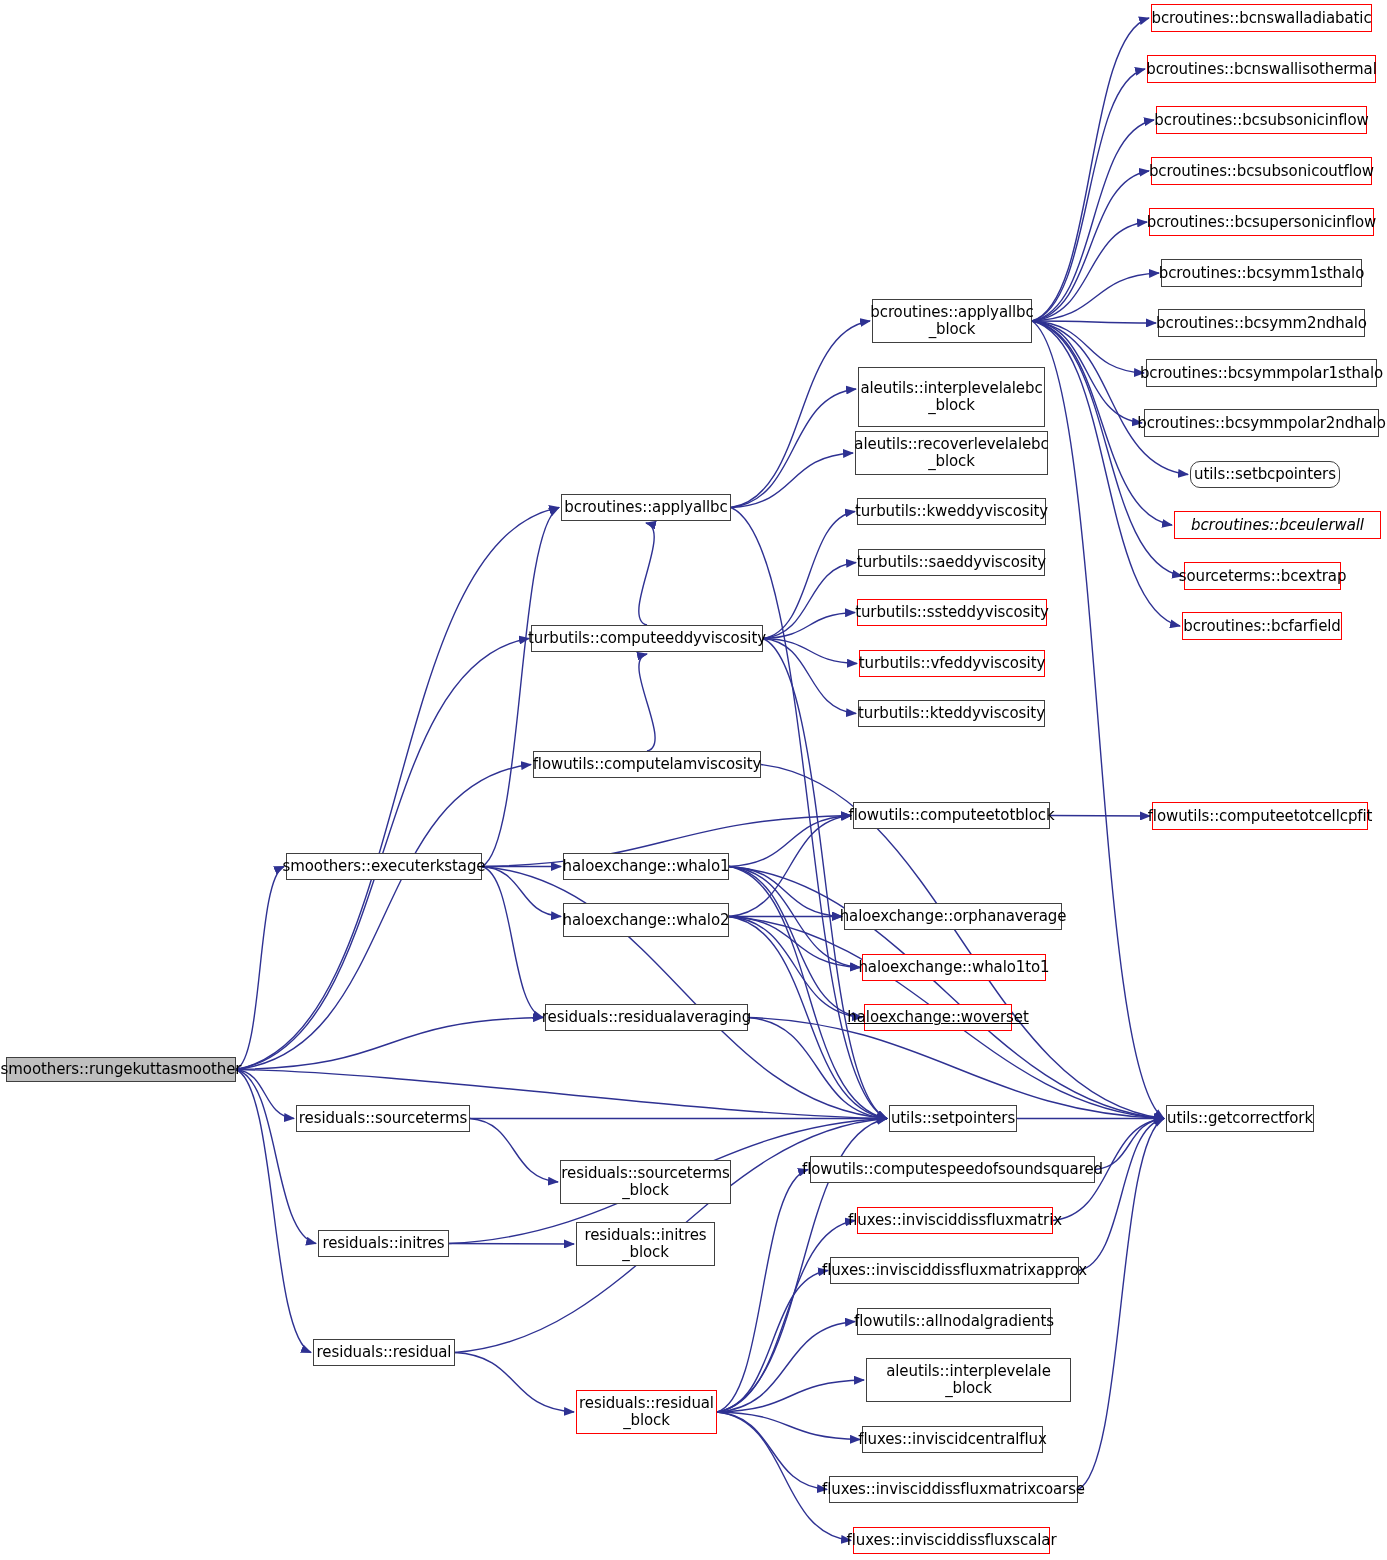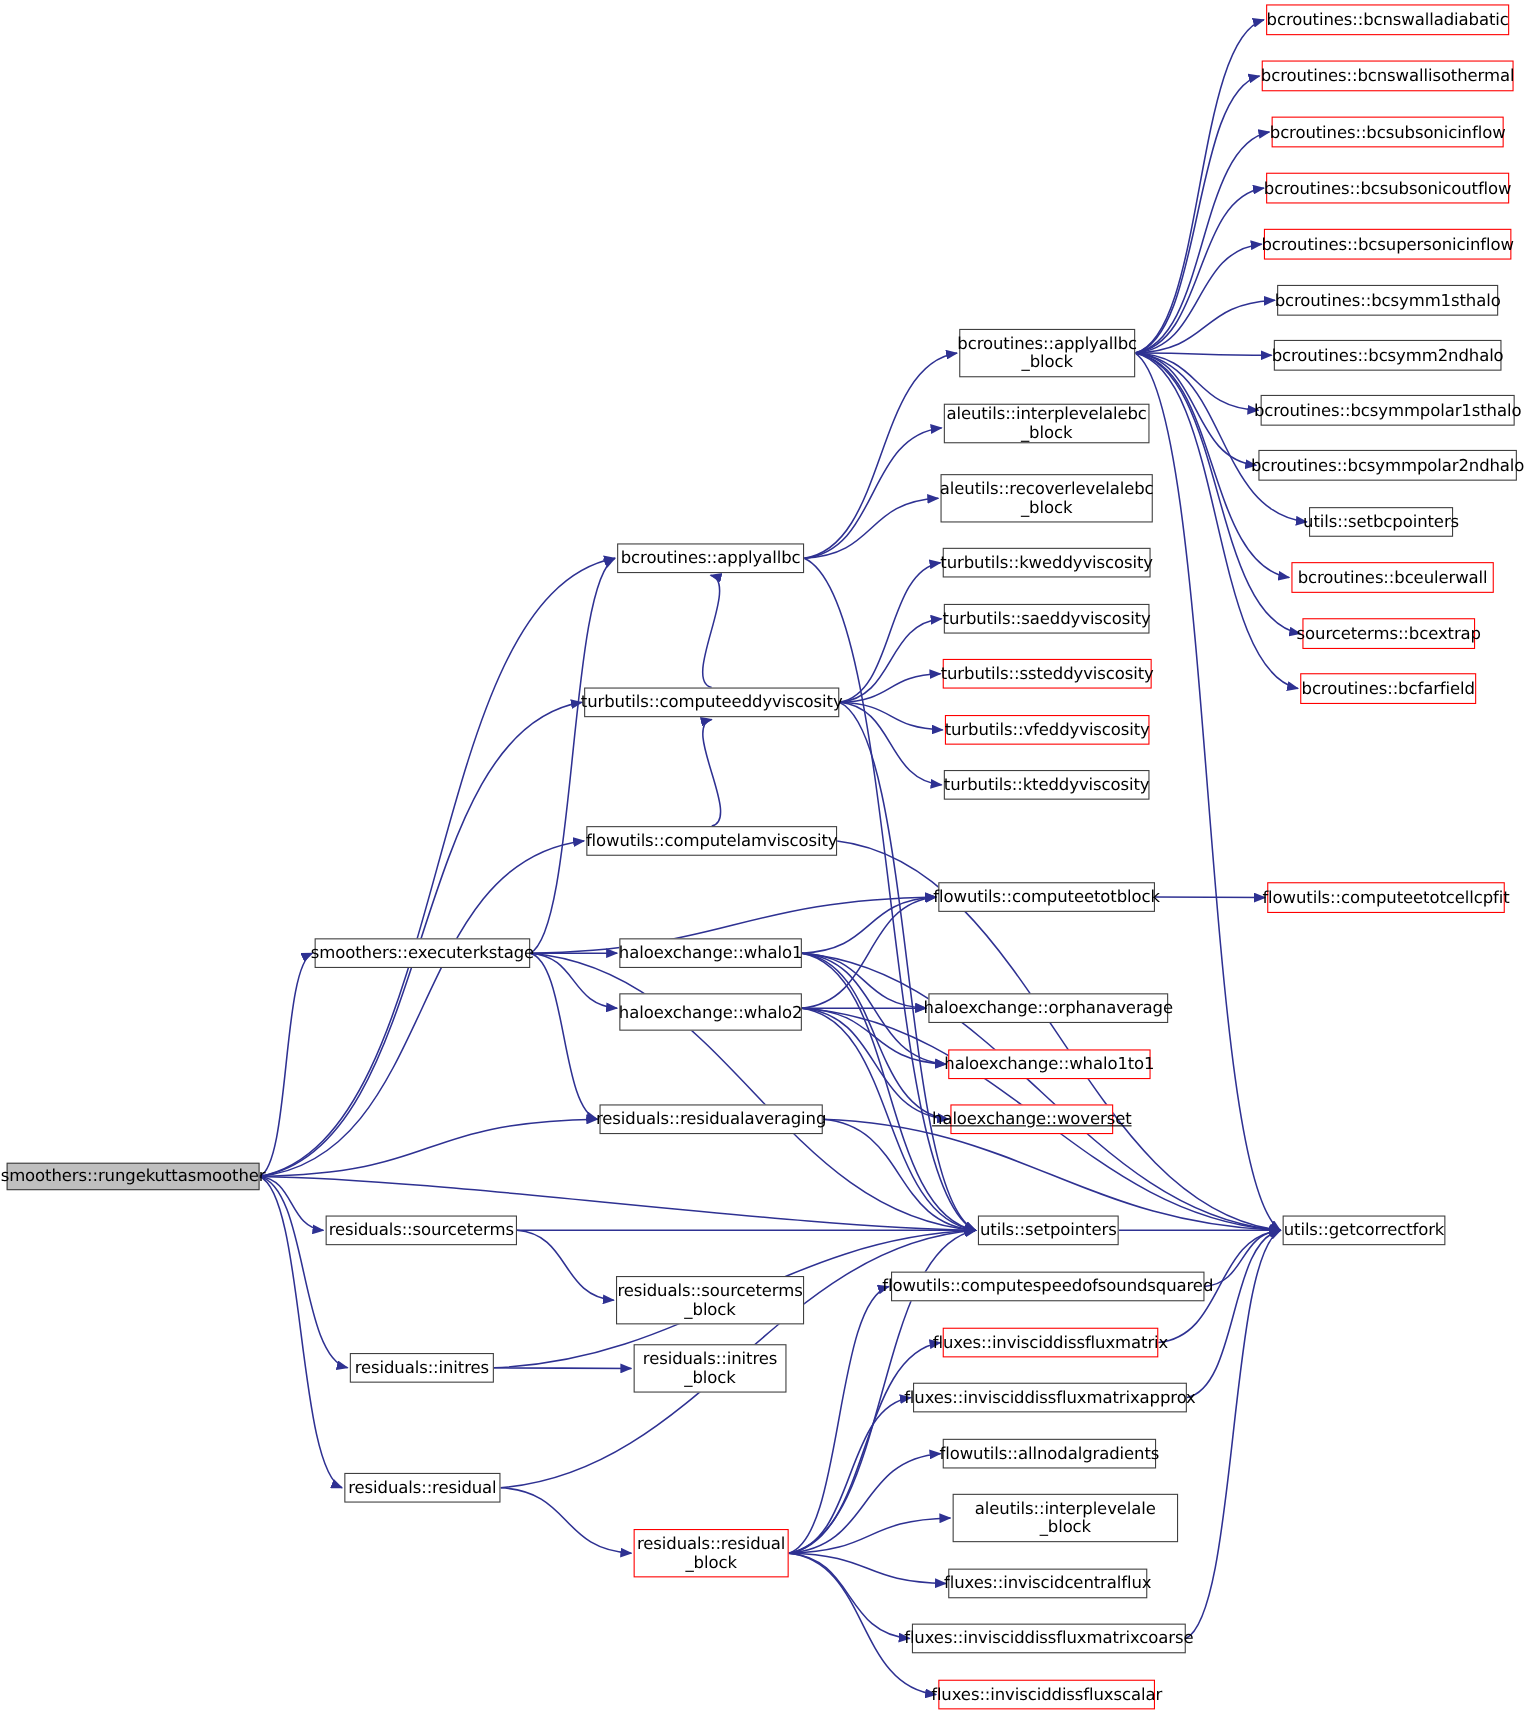--- a/index.html
+++ b/index.html
@@ -109,26 +109,26 @@
 _block</div>
       <div class="node red" style="left: 1151px; top: 4px; width: 221px; height: 28px;">bcroutines::bcnswalladiabatic</div>
       <div class="node red" style="left: 1147px; top: 55px; width: 229px; height: 28px;">bcroutines::bcnswallisothermal</div>
       <div class="node red" style="left: 1156px; top: 106px; width: 211px; height: 28px;">bcroutines::bcsubsonicinflow</div>
       <div class="node red" style="left: 1151px; top: 157px; width: 221px; height: 28px;">bcroutines::bcsubsonicoutflow</div>
       <div class="node red" style="left: 1149px; top: 208px; width: 225px; height: 28px;">bcroutines::bcsupersonicinflow</div>
       <div class="node" style="left: 1161px; top: 259px; width: 201px; height: 28px;">bcroutines::bcsymm1sthalo</div>
       <div class="node" style="left: 1158px; top: 309px; width: 207px; height: 28px;">bcroutines::bcsymm2ndhalo</div>
       <div class="node" style="left: 1146px; top: 359px; width: 231px; height: 28px;">bcroutines::bcsymmpolar1sthalo</div>
       <div class="node" style="left: 1144px; top: 409px; width: 235px; height: 28px;">bcroutines::bcsymmpolar2ndhalo</div>
-      <div class="node" style="left: 1190px; top: 461px; width: 131px; height: 27px;">utils::setbcpointers</div>
-      <div class="node red" style="left: 1174px; top: 511px; width: 184px; height: 28px;">bcroutines::bceulerwall</div>
+      <div class="node" style="left: 1190px; top: 461px; width: 150px; height: 27px; border-radius: 10px;">utils::setbcpointers</div>
+      <div class="node red" style="left: 1174px; top: 511px; width: 207px; height: 28px; font-style: italic;">bcroutines::bceulerwall</div>
       <div class="node red" style="left: 1184px; top: 562px; width: 157px; height: 28px;">sourceterms::bcextrap</div>
       <div class="node red" style="left: 1182px; top: 612px; width: 160px; height: 28px;">bcroutines::bcfarfield</div>
       <div class="node" style="left: 561px; top: 494px; width: 170px; height: 27px;">bcroutines::applyallbc</div>
-      <div class="node" style="left: 858px; top: 367px; width: 187px; height: 36px;">aleutils::interplevelalebc
+      <div class="node" style="left: 858px; top: 367px; width: 187px; height: 60px;">aleutils::interplevelalebc
 _block</div>
       <div class="node" style="left: 855px; top: 431px; width: 193px; height: 44px;">aleutils::recoverlevelalebc
 _block</div>
       <div class="node" style="left: 857px; top: 498px; width: 189px; height: 27px;">turbutils::kweddyviscosity</div>
       <div class="node" style="left: 858px; top: 549px; width: 187px; height: 27px;">turbutils::saeddyviscosity</div>
       <div class="node red" style="left: 857px; top: 599px; width: 190px; height: 27px;">turbutils::ssteddyviscosity</div>
       <div class="node red" style="left: 859px; top: 650px; width: 186px; height: 27px;">turbutils::vfeddyviscosity</div>
       <div class="node" style="left: 858px; top: 700px; width: 187px; height: 27px;">turbutils::kteddyviscosity</div>
       <div class="node" style="left: 531px; top: 625px; width: 232px; height: 27px;">turbutils::computeeddyviscosity</div>
       <div class="node" style="left: 533px; top: 751px; width: 228px; height: 27px;">flowutils::computelamviscosity</div>

